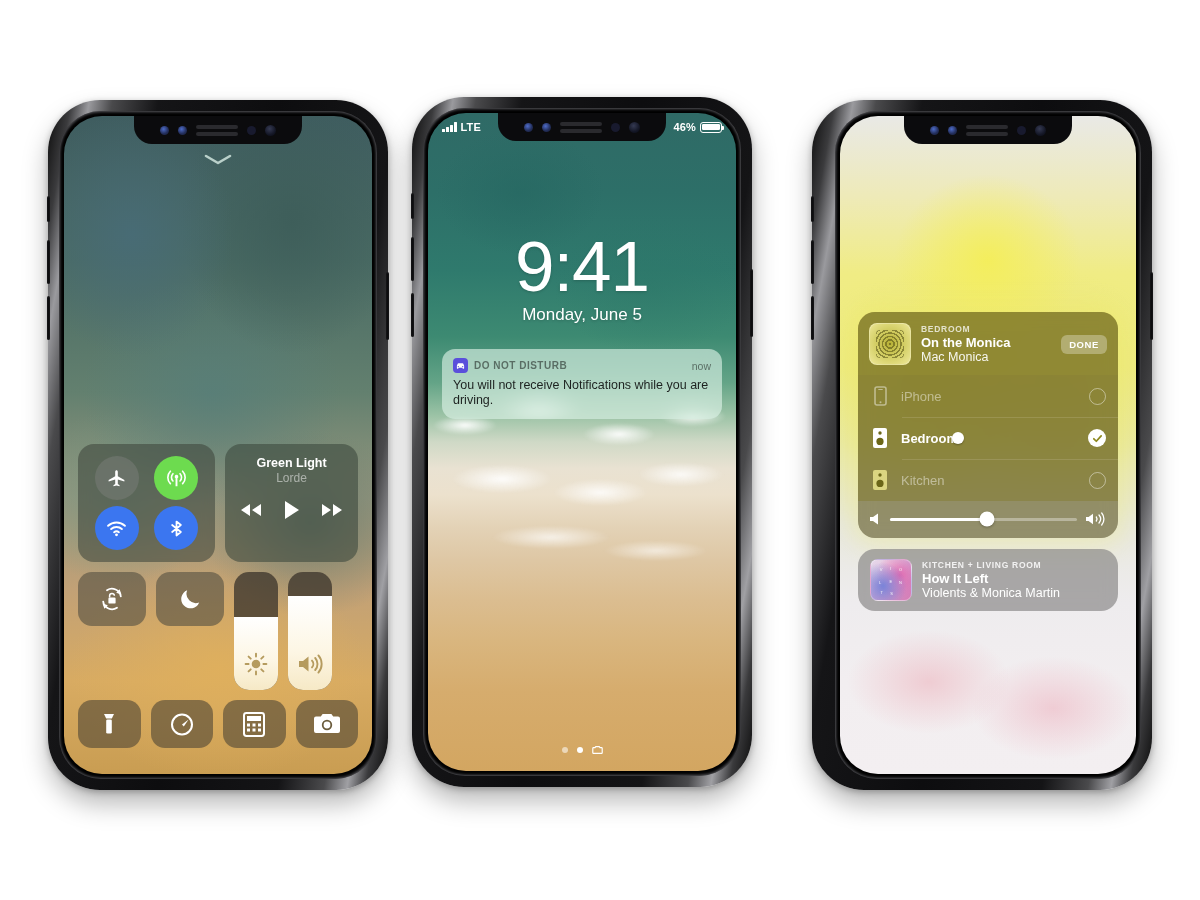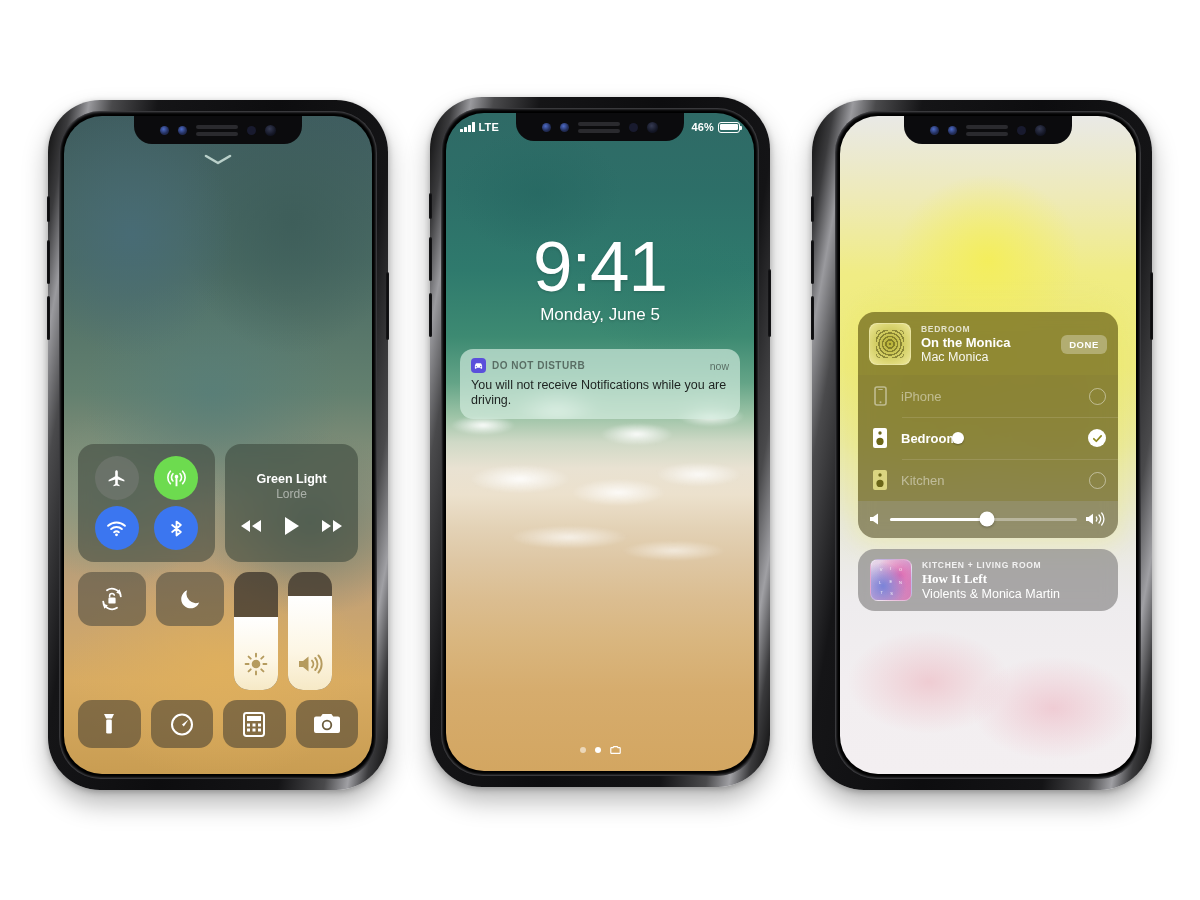--- a/index.html
+++ b/index.html
@@ -14,21 +14,21 @@
   
   .phone {
     position: absolute;
     width: 340px; height: 690px;
     border-radius: 52px;
     background: linear-gradient(100deg,#070707 0%,#3b3b3d 5%,#9a9a9e 9%,#4a4a4c 14%,#151517 24%,#0d0d0f 50%,#141416 76%,#4a4a4c 86%,#a0a0a4 91%,#3a3a3c 95%,#070707 100%);
     padding: 11px;
     box-shadow: 0 14px 26px rgba(0,0,0,.28), 0 2px 6px rgba(0,0,0,.25);
   }
   .phone.p1 { left: 48px;  top: 100px; }
-  .phone.p2 { left: 430px; top: 97px;  }
+  .phone.p2 { left: 412px; top: 97px;  }
   .phone.p3 { left: 812px; top: 100px; padding-left: 23px; }
 
   .inner-bezel {
     position: relative; width: 100%; height: 100%;
     border-radius: 42px;
     background: #000;
     padding: 5px;
     box-shadow: inset 0 0 3px 1px rgba(160,160,170,.55);
   }
   .screen {
@@ -132,21 +132,21 @@
     position: absolute; left: 14px; right: 14px; bottom: 26px;
     display: flex; flex-direction: column; gap: 10px; z-index: 20;
   }
   .cc-row { display: flex; gap: 10px; }
   .mod { border-radius: 16px; background: rgba(58,66,56,.55); backdrop-filter: blur(6px); }
   .mod-connect { flex: 1; padding: 12px; display: grid; grid-template-columns: 1fr 1fr; gap: 6px; place-items: center; }
   .circ { width: 44px; height: 44px; border-radius: 50%; display: flex; align-items: center; justify-content: center; }
   .circ.off   { background: rgba(120,124,118,.55); }
   .circ.green { background: #6ddb4f; }
   .circ.blue  { background: #3b76f0; }
-  .mod-music { flex: 1; padding: 12px 10px; display: flex; flex-direction: column; align-items: center; justify-content: center; gap: 2px; background: rgba(55,68,56,.55); }
+  .mod-music { flex: 1; padding: 12px 10px; display: flex; flex-direction: column; align-items: center; justify-content: flex-start; gap: 2px; background: rgba(55,68,56,.55); }
   .mus-title { color: #fff; font-size: 12.5px; font-weight: bold; }
   .mus-artist { color: rgba(255,255,255,.5); font-size: 12px; margin-top: -1px; }
   .mus-ctrls { display: flex; align-items: center; gap: 22px; margin-top: 14px; }
 
   .cc-grid { display: flex; gap: 10px; }
   .cc-left-col { display: flex; flex-direction: column; gap: 10px; flex: 0 0 146px; }
   .cc-left-top { display: flex; gap: 10px; }
   .sq { width: 68px; height: 54px; border-radius: 14px; background: rgba(86,80,66,.62); display: flex; align-items: center; justify-content: center; }
   .airplay { height: 54px; border-radius: 14px; background: rgba(96,82,54,.66); display: flex; align-items: center; justify-content: center; gap: 8px; }
   .airplay-label { color: #fff; font-size: 10.5px; line-height: 12px; text-align: center; font-weight: 600; }
@@ -218,21 +218,21 @@
              display: flex; align-items: center; gap: 10px; padding: 10px 12px; }
   .np-art { width: 42px; height: 42px; border-radius: 8px; flex: 0 0 42px; position: relative; overflow: hidden;
             background: radial-gradient(circle at 30% 65%, #7a83d8 0%, rgba(122,131,216,0) 62%),
                         radial-gradient(circle at 72% 38%, #e06ab0 0%, rgba(224,106,176,0) 62%),
                         radial-gradient(circle at 50% 20%, #f0d7e6 0%, rgba(240,215,230,0) 60%),
                         linear-gradient(135deg,#e6dced 0%, #c9a6d4 50%, #d77ab4 100%);
             border: 1px solid rgba(255,255,255,.3); }
   .np-art span { position:absolute; color: rgba(255,255,255,.9); font-size: 4px; letter-spacing: 1.2px; }
   .np-meta { flex: 1; min-width: 0; }
   .np-room { color: rgba(255,255,255,.85); font-size: 8.5px; font-weight: bold; letter-spacing: .7px; }
-  .np-track { color: #fff; font-size: 13px; font-weight: bold; margin-top: 1px; font-family: Liberation Serif, serif; }
+  .np-track { color: #fff; font-size: 13px; font-weight: bold; margin-top: 1px; }
   .np-artist { color: #fff; font-size: 12.5px; }
 
   
   .btn-side { position: absolute; background: #0a0a0c; border-radius: 2px; box-shadow: inset 0 0 2px rgba(255,255,255,.15); }
   .btn-mute  { left: -1px; top: 96px;  width: 3px; height: 26px; }
   .btn-volup { left: -1px; top: 140px; width: 3px; height: 44px; }
   .btn-voldn { left: -1px; top: 196px; width: 3px; height: 44px; }
   .btn-power { right: -1px; top: 172px; width: 3px; height: 68px; }
 </style>
 </head>

